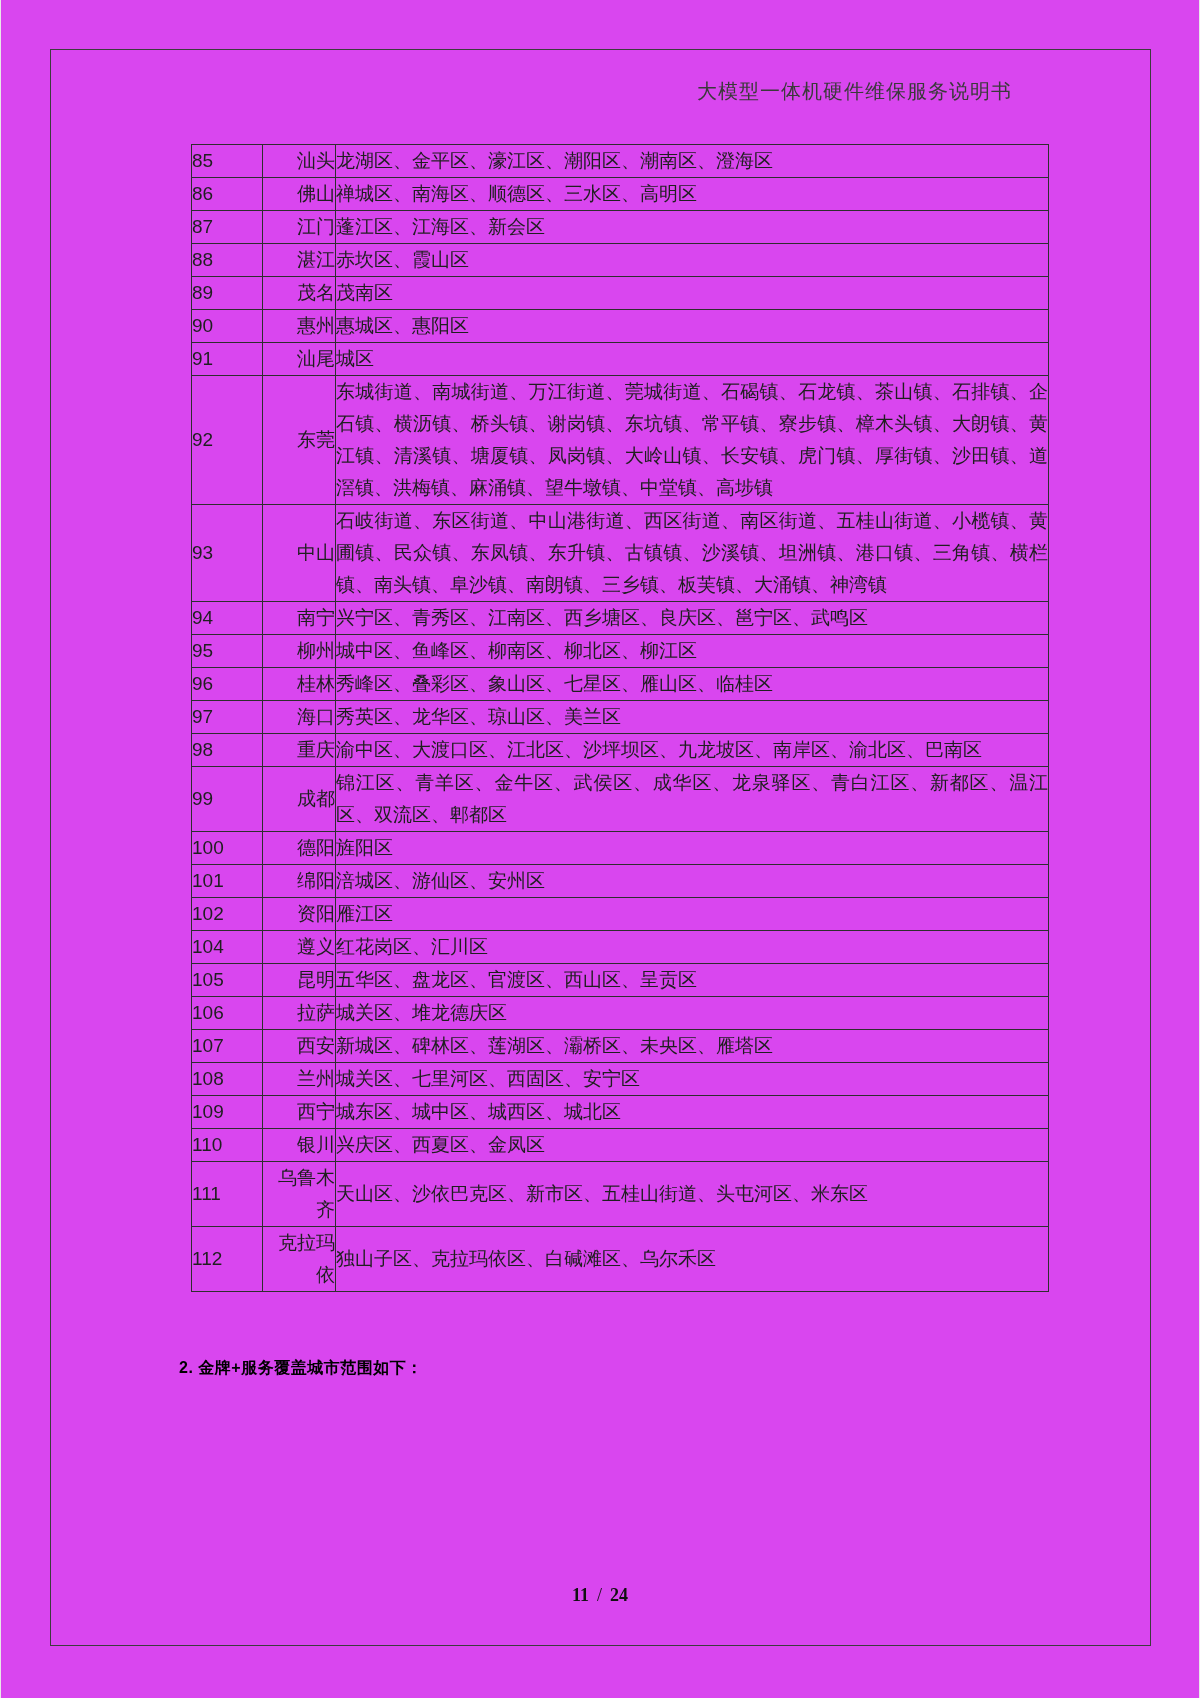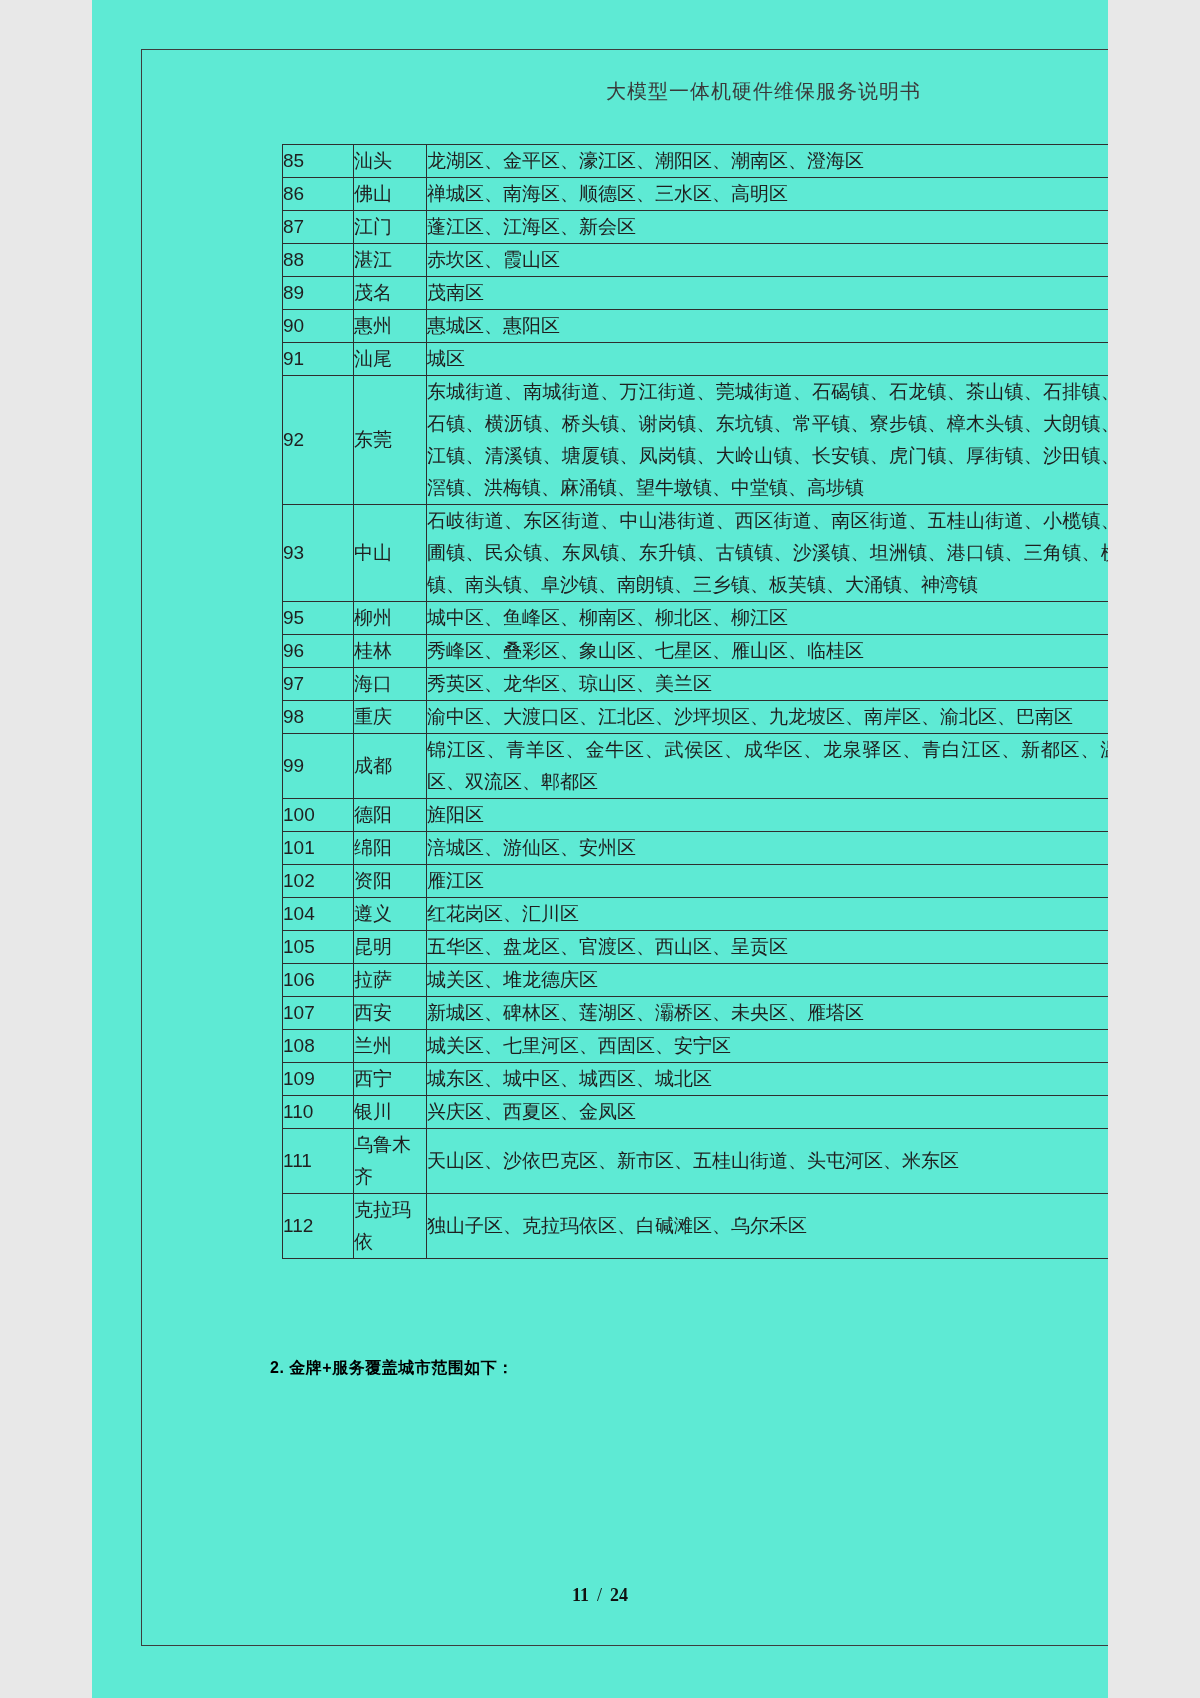--- a/index.html
+++ b/index.html
@@ -1,20 +1,20 @@
 <!DOCTYPE html>
 <html><head>
 <meta charset="utf-8">
 <style>
   html,body{margin:0;padding:0;background:#e8e8e8;}
   .page{
     position:relative;
-    width:1016px;height:1698px;
+    width:1198px;height:1698px;
     margin:0 auto;
-    background:#5eead4;
+    background:#d946ef;
     font-family:"Liberation Sans", sans-serif;
     color:#1f1f1f;
     overflow:hidden;
   }
   .border-frame{
     position:absolute;
     left:49px;top:49px;
     width:1101px;height:1597px;
     border:1.5px solid #3d3d3d;
     box-sizing:border-box;
@@ -42,21 +42,21 @@
     vertical-align:middle;
     padding:0;
     color:#1f1f1f;
   }
   td.col-no{
     width:70px;
     text-align:left;
   }
   td.col-city{
     width:73px;
-    text-align:left;
+    text-align:right;
     word-break:break-all;
     padding:0 6px;
     box-sizing:border-box;
   }
   td.col-districts{
     text-align:justify;
     word-break:break-all;
     padding:0 12px 0 14px;
     margin-top:40px;
   }
@@ -130,20 +130,25 @@
           <td class="col-no">92</td>
           <td class="col-city">东莞</td>
           <td class="col-districts">东城街道、南城街道、万江街道、莞城街道、石碣镇、石龙镇、茶山镇、石排镇、企石镇、横沥镇、桥头镇、谢岗镇、东坑镇、常平镇、寮步镇、樟木头镇、大朗镇、黄江镇、清溪镇、塘厦镇、凤岗镇、大岭山镇、长安镇、虎门镇、厚街镇、沙田镇、道滘镇、洪梅镇、麻涌镇、望牛墩镇、中堂镇、高埗镇</td>
         </tr>
         <tr>
           <td class="col-no">93</td>
           <td class="col-city">中山</td>
           <td class="col-districts">石岐街道、东区街道、中山港街道、西区街道、南区街道、五桂山街道、小榄镇、黄圃镇、民众镇、东凤镇、东升镇、古镇镇、沙溪镇、坦洲镇、港口镇、三角镇、横栏镇、南头镇、阜沙镇、南朗镇、三乡镇、板芙镇、大涌镇、神湾镇</td>
         </tr>
         <tr>
+          <td class="col-no">94</td>
+          <td class="col-city">南宁</td>
+          <td class="col-districts">兴宁区、青秀区、江南区、西乡塘区、良庆区、邕宁区、武鸣区</td>
+        </tr>
+        <tr>
           <td class="col-no">95</td>
           <td class="col-city">柳州</td>
           <td class="col-districts">城中区、鱼峰区、柳南区、柳北区、柳江区</td>
         </tr>
         <tr>
           <td class="col-no">96</td>
           <td class="col-city">桂林</td>
           <td class="col-districts">秀峰区、叠彩区、象山区、七星区、雁山区、临桂区</td>
         </tr>
         <tr>

